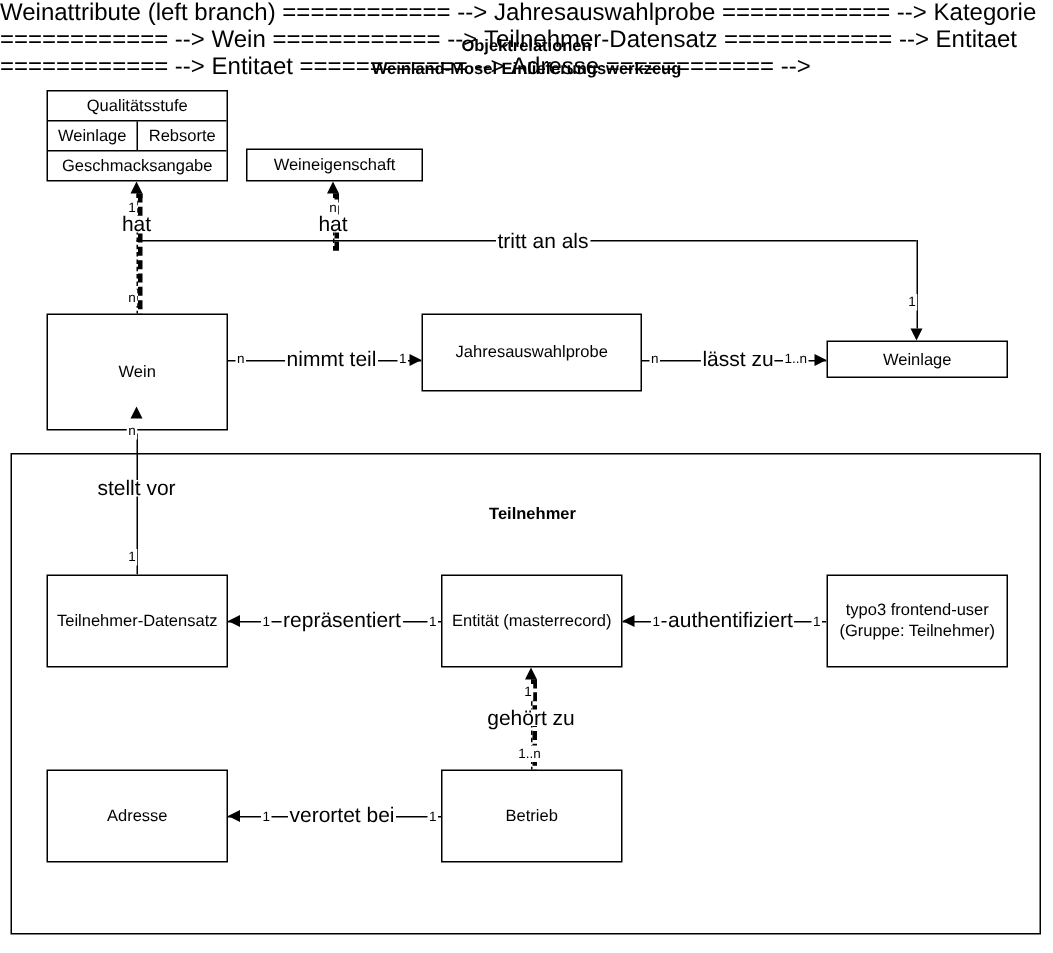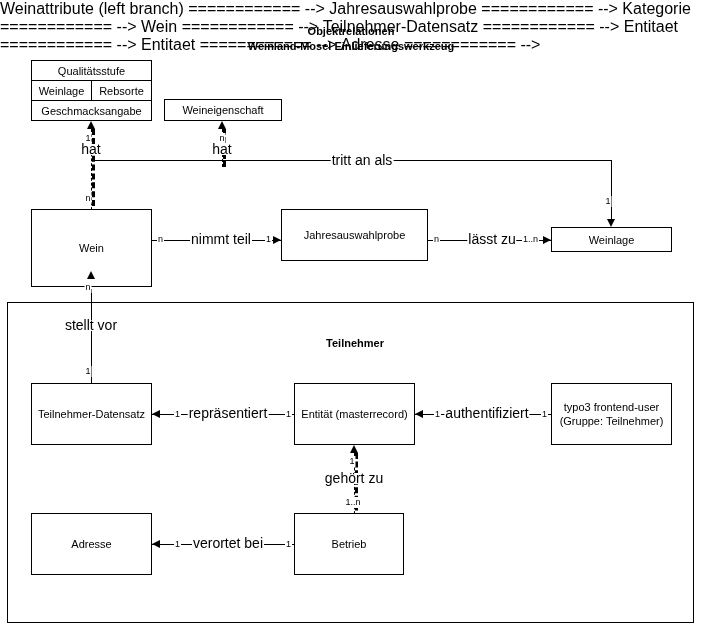--- a/index.html
+++ b/index.html
@@ -180,21 +180,21 @@
   <div class="entity" style="left:294px; top:383px; width:121px; height:62px;">Entität (masterrecord)</div>
 
   
   <div class="entity" style="left:551px; top:383px; width:121px; height:62px;">typo3 frontend-user
 (Gruppe: Teilnehmer)</div>
 
   
   <div class="entity" style="left:31px; top:513px; width:121px; height:62px;">Adresse</div>
 
   
-  <div class="entity" style="left:294px; top:513px; width:110px; height:62px;">Betrieb</div>
+  <div class="entity" style="left:294px; top:513px; width:121px; height:62px;">Betrieb</div>
 
 
    Weinattribute (left branch) ============ --&gt;
   
   <div class="vline dash" style="left:91px; top:129px; height:80px;"></div>
   <div class="arrow up" style="left:86.5px; top:121px;"></div>
   <div class="lbl card ctr" style="left:88px; top:133px;">1</div>
   <div class="lbl rel ctr" style="left:91px; top:144px;">hat</div>
   <div class="lbl card ctr" style="left:88px; top:193px;">n</div>
 

